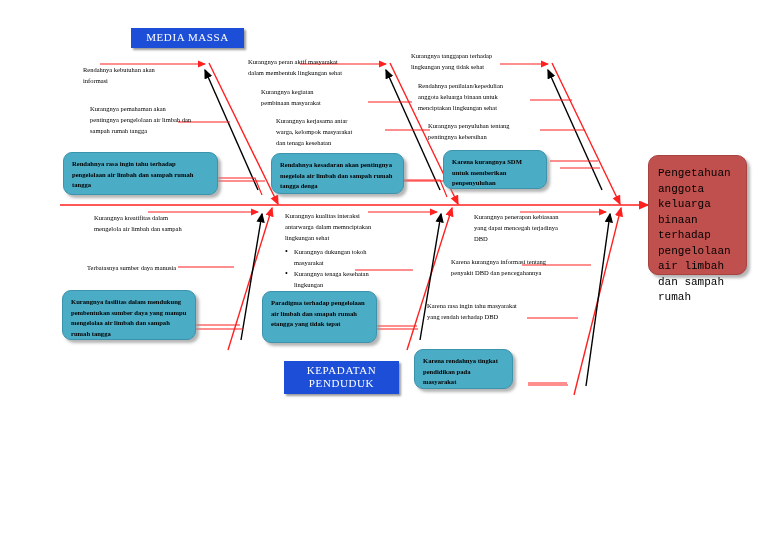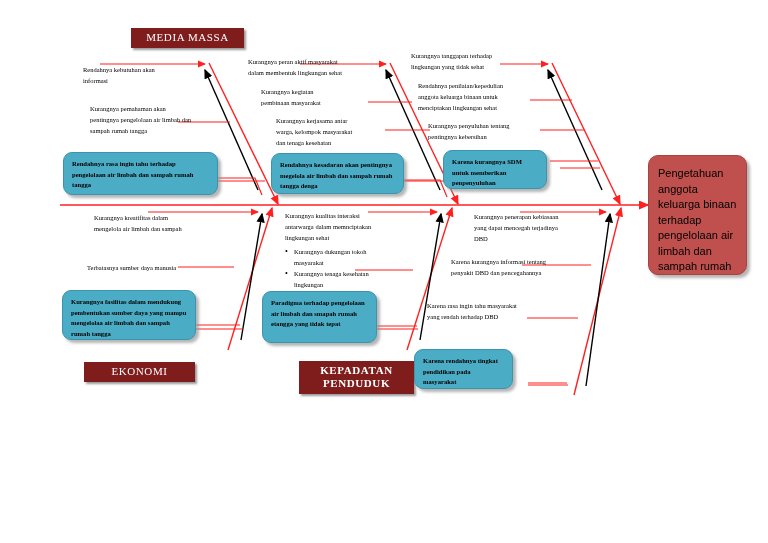--- a/index.html
+++ b/index.html
@@ -6,21 +6,21 @@
   body{
     font-family:"Liberation Serif", serif;
     width:768px;height:543px;position:relative;overflow:hidden;
   }
   #stage{position:absolute;left:0;top:0;width:768px;height:543px;}
   #bones{position:absolute;left:0;top:0;width:768px;height:543px;}
 
   
   .cat{
     position:absolute;
-    background:#7f1d1d;
+    background:#1d4ed8;
     color:#ffffff;
     font-family:"Liberation Serif", serif;
     font-size:11px;
     letter-spacing:.6px;
     text-align:center;
     padding:3px 10px 4px 10px;
     box-shadow:2px 2px 2px rgba(120,120,120,.75);
     white-space:pre-line;
     line-height:13px;
   }
@@ -41,21 +41,21 @@
     box-sizing:border-box;
   }
 
   
   .effectbox{
     position:absolute;
     background:#C0504D;
     border:1px solid #A84240;
     border-radius:10px;
     color:#000000;
-    font-family:Liberation Sans, sans-serif;
+    font-family:Liberation Mono, monospace;
     font-size:11px;
     line-height:15.5px;
     padding:10px 9px;
     box-shadow:3px 3px 3px rgba(150,150,150,.7);
     box-sizing:border-box;
   }
 
   
   .cause{
     position:absolute;
@@ -146,22 +146,21 @@
       <path d="M404,180 L440,180 L447,197" fill="none" stroke="#FF2020" stroke-width="1.2"></path>
       <path d="M560,168 L600,168" fill="none" stroke="#FF2020" stroke-width="1.2"></path>
       <path d="M196,325 L240,325" fill="none" stroke="#FF2020" stroke-width="1.2"></path>
       <path d="M377,326 L417,326" fill="none" stroke="#FF2020" stroke-width="1.2"></path>
       <path d="M528,383 L567,383" fill="none" stroke="#FF2020" stroke-width="1.2"></path>
     </g>
   </svg>
 
   <div class="cat" style="left:131px;top:28px;width:93px;">MEDIA MASSA</div>
 
-  <div class="cat" style="left:84px;top:362px;width:91px;">EKONOMI</div>
-  <div class="cat" style="left:299px;top:361px;width:95px;font-weight:bold;">KEPADATAN
+  <div class="cat" style="left:284px;top:361px;width:95px;">KEPADATAN
 PENDUDUK</div>
 
   <div class="cause" style="left:83px;top:64px;width:120px;">Rendahnya kebutuhan akan
 informasi</div>
   <div class="cause" style="left:90px;top:103px;width:145px;">Kurangnya pemahaman akan
 pentingnya pengelolaan air limbah dan
 sampah rumah tangga</div>
 
   <div class="cause" style="left:248px;top:56px;width:150px;">Kurangnya peran aktif masyarakat
 dalam membentuk lingkungan sehat</div>

